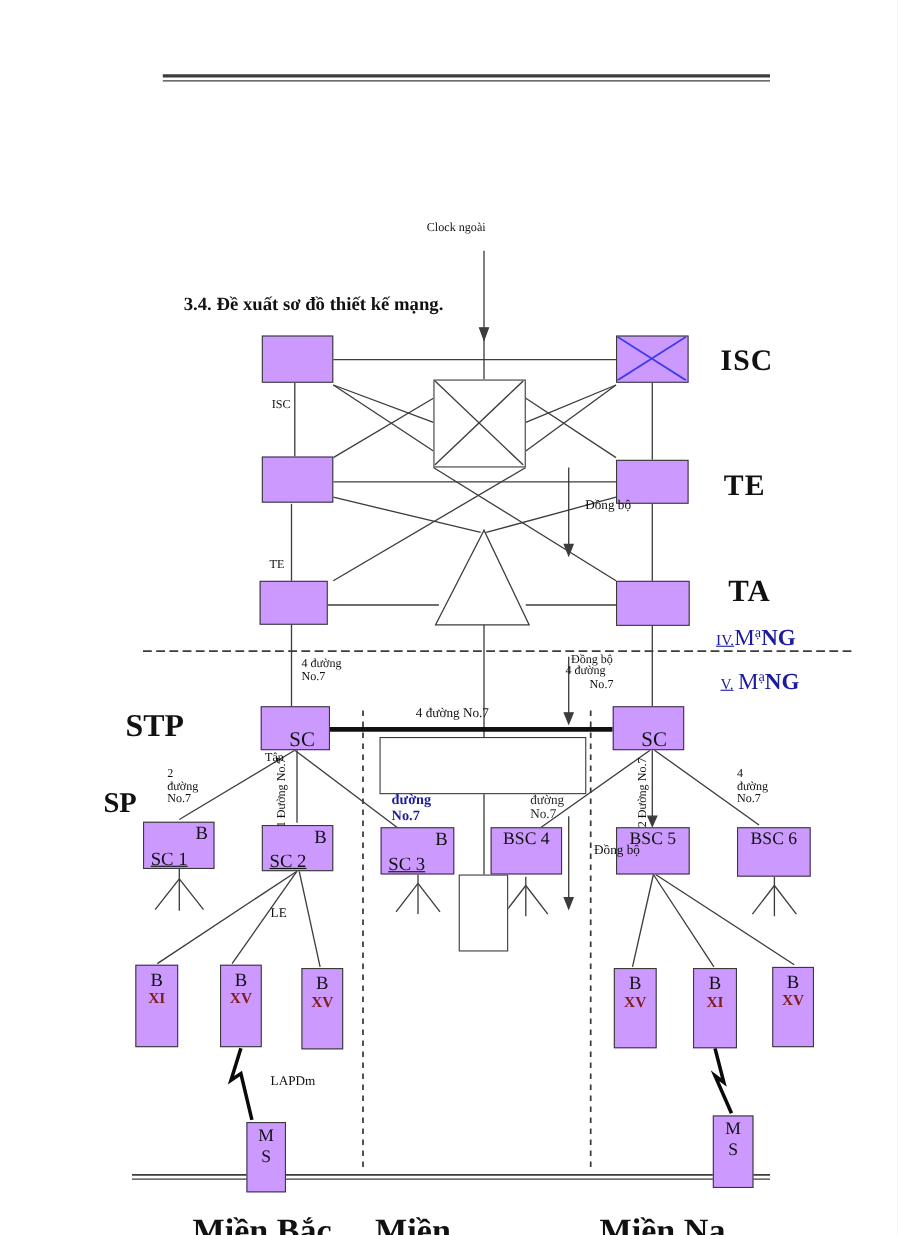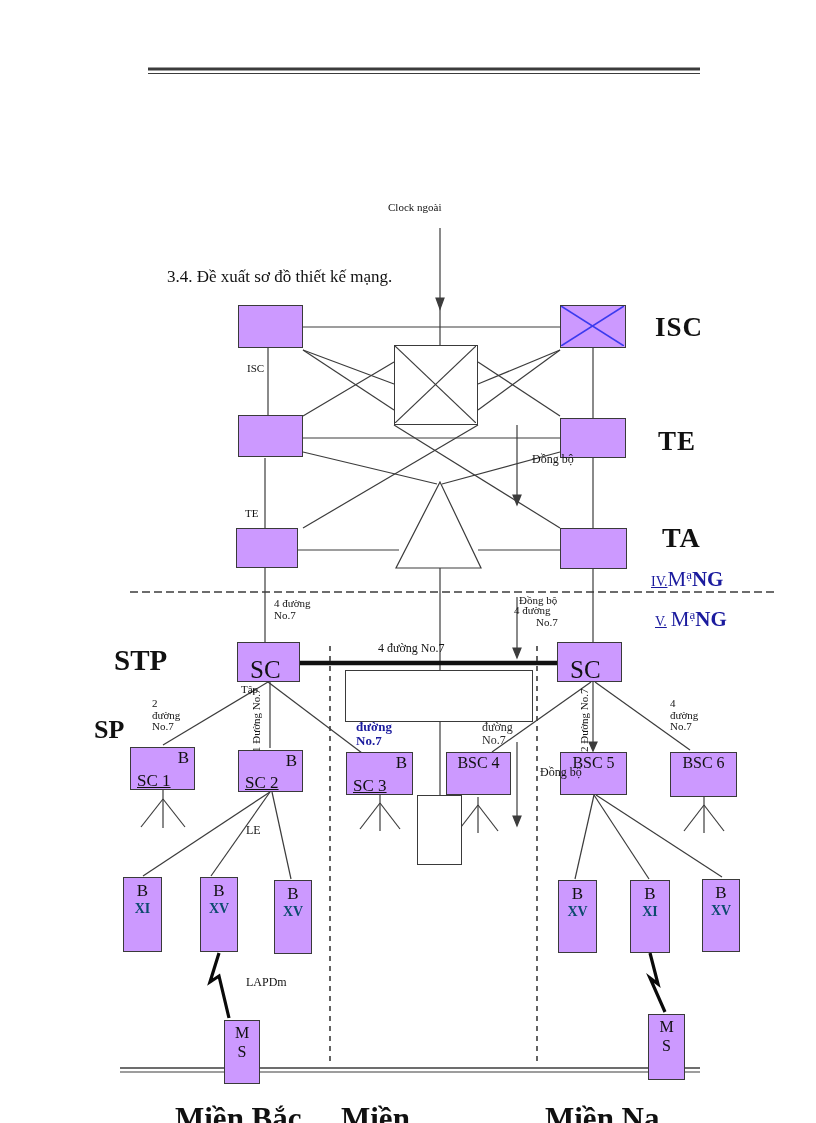--- a/index.html
+++ b/index.html
@@ -14,23 +14,23 @@
   .sm{font-size:11px;}
   .sm12{font-size:12px;}
   .blue{color:#1b1b9e;font-weight:bold;}
   .gray{color:#2c2c2c;}
   .rot{writing-mode:vertical-rl;transform:rotate(180deg);font-size:11px;z-index:5;position:absolute;line-height:1.15;}
   .corner{position:absolute;top:0px;right:5px;font-size:17px;}
   .scname{position:absolute;bottom:-2px;left:6px;font-size:17px;text-decoration:underline;}
   .bscname{position:absolute;top:1px;left:0;width:100%;text-align:center;font-size:16px;}
   .bts{display:flex;flex-direction:column;align-items:center;padding-top:3px;}
   .btsb{font-size:17px;}
-  .btsx{font-size:14px;font-weight:bold;color:#0c4a6e;}
+  .btsx{font-size:14px;font-weight:bold;color:#7f1d1d;}
   .msbox{display:flex;flex-direction:column;align-items:center;padding-top:2px;font-size:16px;line-height:1.2;}
-  .sctxt{position:absolute;bottom:-3px;left:12px;font-size:25px;}
+  .sctxt{position:absolute;bottom:-3px;left:25px;font-size:19px;}
   .note{position:absolute;z-index:6;font-size:13px;font-weight:bold;text-align:center;line-height:1.6;}
   .region{position:absolute;top:1101px;font-size:31px;font-weight:bold;z-index:5;white-space:nowrap;}
   .mang{position:absolute;color:#1b1b9e;z-index:5;white-space:nowrap;}
   .mang .rn{font-size:14px;text-decoration:underline;}
   .mang .mm{font-size:21px;}
   .mang .sp2{font-size:13px;vertical-align:7px;}
   .mang .ngg{font-size:21px;font-weight:bold;}
 </style>
 </head>
 <body>
@@ -216,21 +216,21 @@
   <div class="pbox msbox" style="left:224px;top:1020px;width:36px;height:64px;">
     <span>M</span>
     <span>S</span>
   </div>
   <div class="pbox msbox" style="left:648px;top:1014px;width:37px;height:66px;">
     <span>M</span>
     <span>S</span>
   </div>
 
   <div class="lbl sm" style="left:388px;top:202px;">Clock ngoài</div>
-  <div class="lbl" style="left:167px;top:268px;font-size:17px;font-weight:normal;text-align:center;">3.4. Đề xuất sơ đồ thiết kế mạng.</div>
+  <div class="lbl" style="left:167px;top:268px;font-size:17px;font-weight:bold;text-align:center;">3.4. Đề xuất sơ đồ thiết kế mạng.</div>
 
   <div class="lbl big" style="left:655px;top:313px;">ISC</div>
   <div class="lbl big" style="left:658px;top:427px;">TE</div>
   <div class="lbl big" style="left:662px;top:523px;font-size:28px;">TA</div>
   <div class="lbl" style="left:114px;top:645px;font-size:29px;font-weight:bold;">STP</div>
   <div class="lbl" style="left:94px;top:716px;font-size:26px;font-weight:bold;">SP</div>
 
   <div class="lbl sm" style="left:247px;top:363px;">ISC</div>
   <div class="lbl sm" style="left:245px;top:508px;">TE</div>
   <div class="lbl sm12" style="left:532px;top:453px;">Đồng bộ</div>

